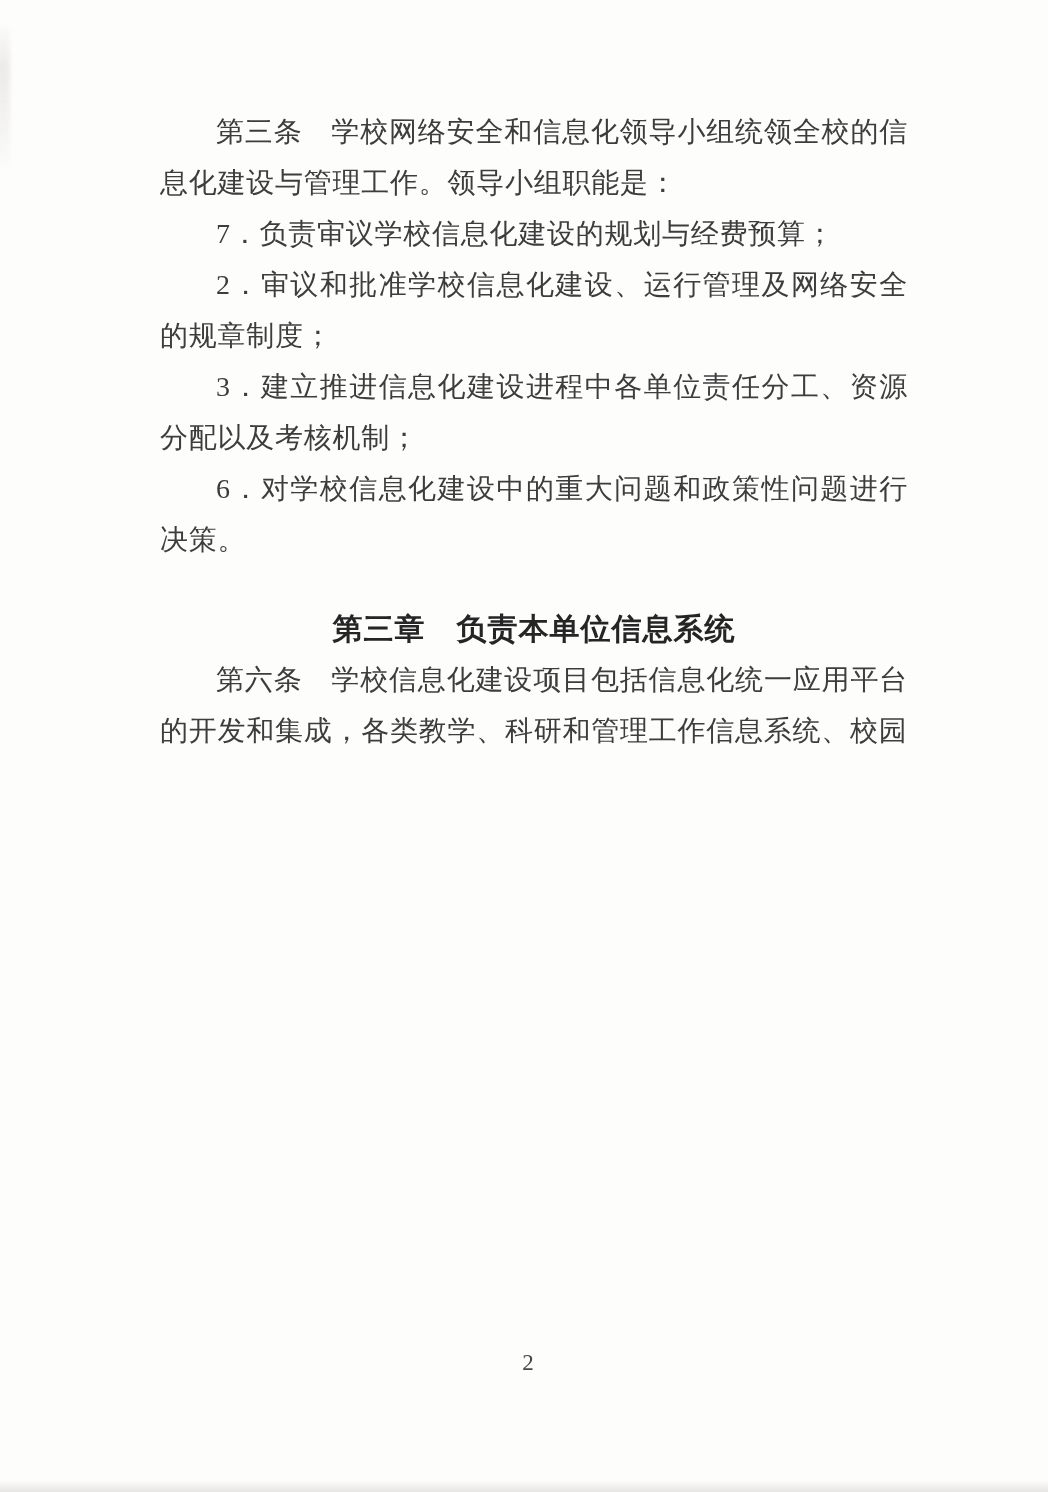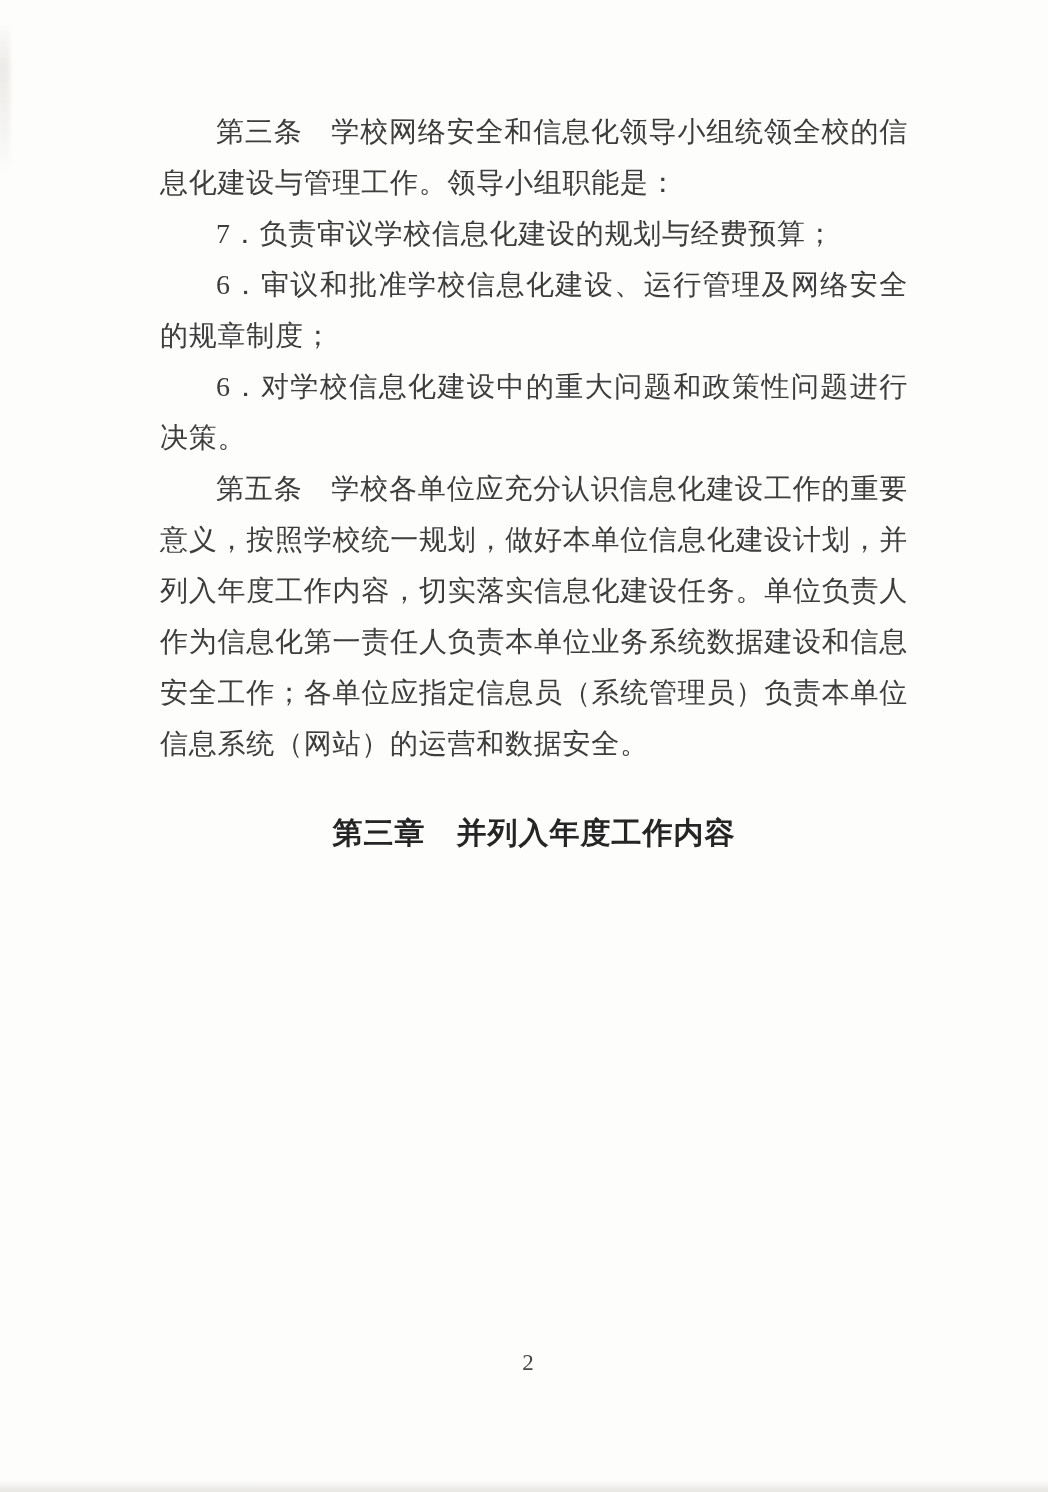--- a/index.html
+++ b/index.html
@@ -81,24 +81,25 @@
 </head>
 <body>
 
 <div class="page">
 
   <div class="scan-smudge"></div>
 
   <main class="text-block">
     <p>第三条　学校网络安全和信息化领导小组统领全校的信息化建设与管理工作。领导小组职能是：</p>
     <p>7．负责审议学校信息化建设的规划与经费预算；</p>
-    <p>6．审议和批准学校信息化建设、运行管理及网络安全的规章制度；</p>
+    <p>2．审议和批准学校信息化建设、运行管理及网络安全的规章制度；</p>
+    <p>3．建立推进信息化建设进程中各单位责任分工、资源分配以及考核机制；</p>
     <p>6．对学校信息化建设中的重大问题和政策性问题进行决策。</p>
-    <p>第五条　学校各单位应充分认识信息化建设工作的重要意义，按照学校统一规划，做好本单位信息化建设计划，并列入年度工作内容，切实落实信息化建设任务。单位负责人作为信息化第一责任人负责本单位业务系统数据建设和信息安全工作；各单位应指定信息员（系统管理员）负责本单位信息系统（网站）的运营和数据安全。</p>
-    <h2 class="chapter-heading">第三章　并列入年度工作内容</h2>
+    <h2 class="chapter-heading">第三章　负责本单位信息系统</h2>
+    <p>第六条　学校信息化建设项目包括信息化统一应用平台的开发和集成，各类教学、科研和管理工作信息系统、校园</p>
   </main>
 
   <footer class="page-footer">
     <span class="page-number">2</span>
   </footer>
 
   <div class="scan-bottom-edge"></div>
 
 </div>
 

